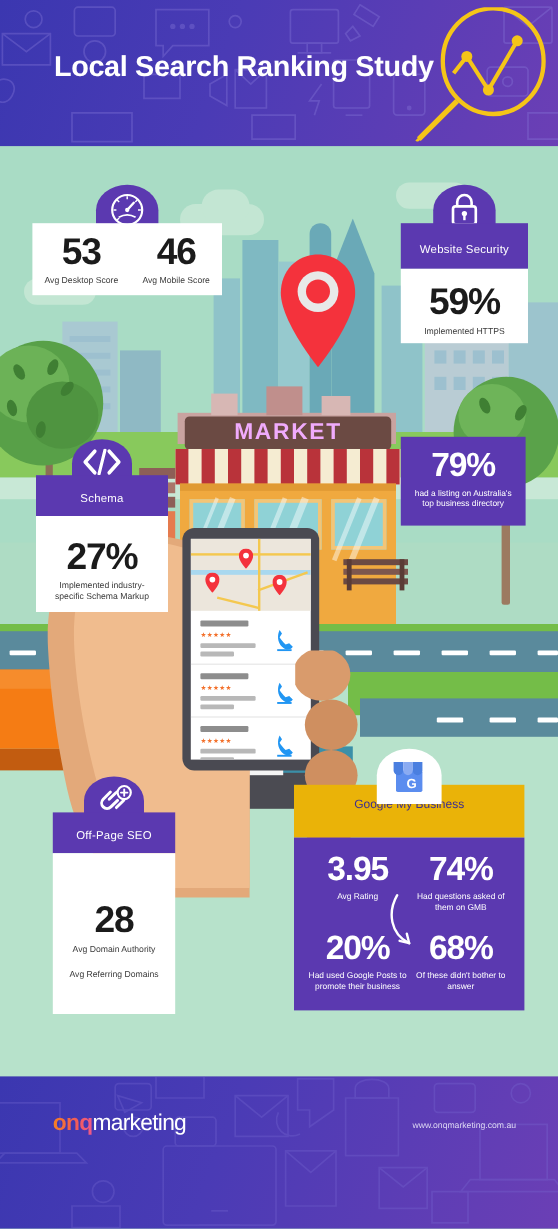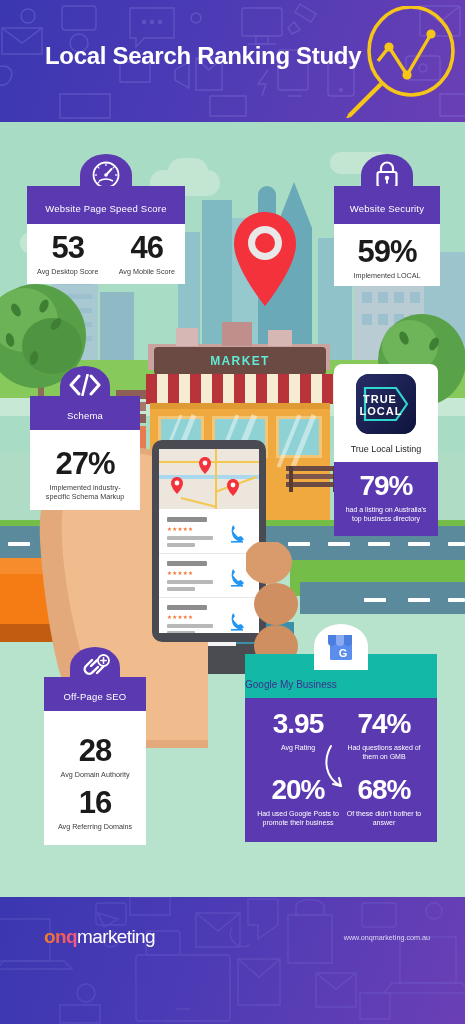--- a/index.html
+++ b/index.html
@@ -47,21 +47,21 @@
   .sidewalk { position:absolute; background:#bfe6d2; }
 
   
   .trunk { position:absolute; background:#8b6f56; border-radius:2px; }
 
   
   .shop-body { position:absolute; background:#f0b04b; }
   .shop-sign { position:absolute; background:#6b4a43; border-radius:4px; }
   .shop-sign span {
     position:absolute; inset:0; display:flex; align-items:center; justify-content:center;
-    color:#5eead4; font-size:12px; font-weight:bold; letter-spacing:1.4px;
+    color:#f0abfc; font-size:19px; font-weight:bold; letter-spacing:1.4px;
   }
   .awning { position:absolute; overflow:hidden; }
   .shop-window { position:absolute; background:#8fd2d6; border:3px solid #f3c577; }
   .shop-win-glare { position:absolute; background:rgba(255,255,255,.45); transform:rotate(22deg); }
 
   
   .pin { position:absolute; }
 
   
   .phone {
@@ -454,21 +454,20 @@
             <path d="M23.4 6.6 l-1.7 1.7"></path>
           <path d="M3.6 15 h2.4"></path>
             <path d="M24 15 h2.4"></path>
           <path d="M6.6 23.4 l1.7 -1.7"></path>
         </g>
         <path d="M15 15 L20.5 9" stroke="#fff" stroke-width="2" stroke-linecap="round"></path>
         <circle cx="15" cy="15" r="1.8" fill="#fff"></circle>
         <path d="M8 21 Q15 17 22 21" fill="none" stroke="#fff" stroke-width="1.5"></path>
       </svg>
     </div>
-    <div class="card-head" style="height:38px;padding-top:6px;">Website Page Speed Score</div>
     <div class="card-body" style="height:60px;flex-direction:row;justify-content:space-around;align-items:flex-start;padding-top:8px;">
       <div>
         <div class="big-num">53</div>
         <div class="num-label">Avg Desktop Score</div>
       </div>
       <div>
         <div class="big-num">46</div>
         <div class="num-label">Avg Mobile Score</div>
       </div>
     </div>
@@ -479,56 +478,40 @@
       <svg style="position:absolute;left:14px;top:6px;" width="24" height="30" viewBox="0 0 24 30">
         <path d="M6 12 V8.5 a6 6 0 0 1 12 0 V12" fill="none" stroke="#fff" stroke-width="2.2"></path>
         <rect x="2.5" y="12" width="19" height="15" rx="2.2" fill="none" stroke="#fff" stroke-width="2.2"></rect>
         <circle cx="12" cy="18" r="2.2" fill="#fff"></circle>
         <rect x="11" y="19" width="2" height="4.5" fill="#fff"></rect>
       </svg>
     </div>
     <div class="card-head" style="height:38px;padding-top:6px;">Website Security</div>
     <div class="card-body" style="height:62px;padding-top:6px;">
       <div class="big-num">59%</div>
-      <div class="num-label">Implemented LOCAL</div>
+      <div class="num-label">Implemented HTTPS</div>
     </div>
   </div>
 
   <div class="card" style="left:30px;top:396px;width:110px;">
     <div class="card-tab" style="top:-30px;width:50px;height:44px;">
       <svg style="position:absolute;left:9px;top:8px;" width="32" height="22" viewBox="0 0 32 22">
         <path d="M10 2 L2 11 L10 20" fill="none" stroke="#fff" stroke-width="3" stroke-linecap="round" stroke-linejoin="round"></path>
         <path d="M22 2 L30 11 L22 20" fill="none" stroke="#fff" stroke-width="3" stroke-linecap="round" stroke-linejoin="round"></path>
         <path d="M18.5 1 L13.5 21" fill="none" stroke="#fff" stroke-width="2.6" stroke-linecap="round"></path>
       </svg>
     </div>
     <div class="card-head" style="height:34px;padding-top:4px;">Schema</div>
     <div class="card-body" style="height:80px;padding-top:8px;">
       <div class="big-num">27%</div>
       <div class="num-label" style="padding:0 8px;">Implemented industry-specific Schema Markup</div>
     </div>
   </div>
 
   <div class="card" style="left:334px;top:364px;width:104px;">
-    <div style="background:#fff;border-radius:8px 8px 0 0;padding:10px 0 8px;text-align:center;">
-      <svg width="60" height="60" viewBox="0 0 60 60">
-        <rect width="60" height="60" rx="13" fill="#161d4a"></rect>
-        <rect width="60" height="60" rx="13" fill="url(#tlg)"></rect>
-        <defs>
-          <linearGradient id="tlg" x1="0" y1="0" x2="1" y2="1">
-            <stop offset="0" stop-color="#2b2f6e" stop-opacity=".8"></stop>
-            <stop offset="1" stop-color="#0d1338" stop-opacity=".9"></stop>
-          </linearGradient>
-        </defs>
-        <path d="M9 14 H40 L51 30 L40 46 H9 Z" fill="none" stroke="#2fd6cf" stroke-width="2.2"></path>
-        <text x="24" y="29" fill="#ffffff" font-family="Liberation Sans, sans-serif" font-size="11" font-weight="bold" text-anchor="middle" letter-spacing="1">TRUE</text>
-        <text x="25" y="41" fill="#ffffff" font-family="Liberation Sans, sans-serif" font-size="11" font-weight="bold" text-anchor="middle" letter-spacing="1">LOCAL</text>
-      </svg>
-      <div style="font-size:9px;color:#1f1f1f;margin-top:6px;">True Local Listing</div>
-    </div>
     <div style="background:#5b39b0;color:#fff;text-align:center;padding:10px 8px 12px;">
       <div style="font-size:28px;font-weight:bold;letter-spacing:-1px;line-height:1;">79%</div>
       <div style="font-size:7px;line-height:1.35;margin-top:5px;">had a listing on Australia's top business directory</div>
     </div>
   </div>
 
   <div class="card" style="left:44px;top:677px;width:102px;">
     <div class="card-tab" style="top:-30px;width:50px;height:44px;">
       <svg style="position:absolute;left:10px;top:7px;" width="30" height="26" viewBox="0 0 30 26">
         <g fill="none" stroke="#fff" stroke-width="2.4" stroke-linecap="round">
@@ -539,37 +522,36 @@
         <path d="M23.5 3.8 v5.4 M20.8 6.5 h5.4" stroke="#fff" stroke-width="1.6" stroke-linecap="round"></path>
       </svg>
     </div>
     <div class="card-head" style="height:34px;padding-top:4px;">Off-Page SEO</div>
     <div class="card-body" style="height:134px;padding-top:10px;gap:8px;">
       <div>
         <div class="big-num">28</div>
         <div class="num-label">Avg Domain Authority</div>
       </div>
       <div>
-        <div class="big-num">16</div>
         <div class="num-label">Avg Referring Domains</div>
       </div>
     </div>
   </div>
 
   <div class="card" style="left:245px;top:654px;width:192px;">
     <div style="position:absolute;left:50%;top:-30px;transform:translateX(-50%);width:54px;height:46px;background:#fff;border-radius:50% 50% 0 0/48% 48% 0 0;">
       <svg style="position:absolute;left:13px;top:7px;" width="28" height="30" viewBox="0 0 28 30">
         <rect x="3" y="11" width="22" height="18" rx="1.5" fill="#5b8def"></rect>
         <path d="M1 4 h8 v7 a4 4 0 0 1 -8 0z" fill="#4a7fe0"></path>
         <path d="M9 4 h8 v7 a4 4 0 0 1 -8 0z" fill="#8aabf2"></path>
         <path d="M17 4 h8 v7 a4 4 0 0 1 -8 0z" fill="#4a7fe0"></path>
         <text x="16" y="26" fill="#fff" font-family="Liberation Sans, sans-serif" font-size="11" font-weight="bold" text-anchor="middle">G</text>
       </svg>
     </div>
-    <div style="background:#14b8a6;height:44px;display:flex;align-items:flex-end;justify-content:flex-start;padding-bottom:8px;">
+    <div style="background:#eab308;height:44px;display:flex;align-items:flex-end;justify-content:center;padding-bottom:22px;">
       <span style="font-size:10px;color:#3c2f8f;">Google My Business</span>
     </div>
     <div style="position:relative;background:#5b39b0;color:#fff;padding:12px 10px 14px;">
       <svg style="position:absolute;left:80px;top:46px;" width="42" height="52">
         <path d="M6 2 C-2 16 0 34 16 42" fill="none" stroke="#ffffff" stroke-width="2" stroke-linecap="round"></path>
         <path d="M16 42 L8 40 M16 42 L14 34" fill="none" stroke="#ffffff" stroke-width="2" stroke-linecap="round"></path>
       </svg>
       <div style="display:flex;">
         <div style="width:50%;text-align:center;">
           <div style="font-size:28px;font-weight:bold;line-height:1;letter-spacing:-1px;">3.95</div>

